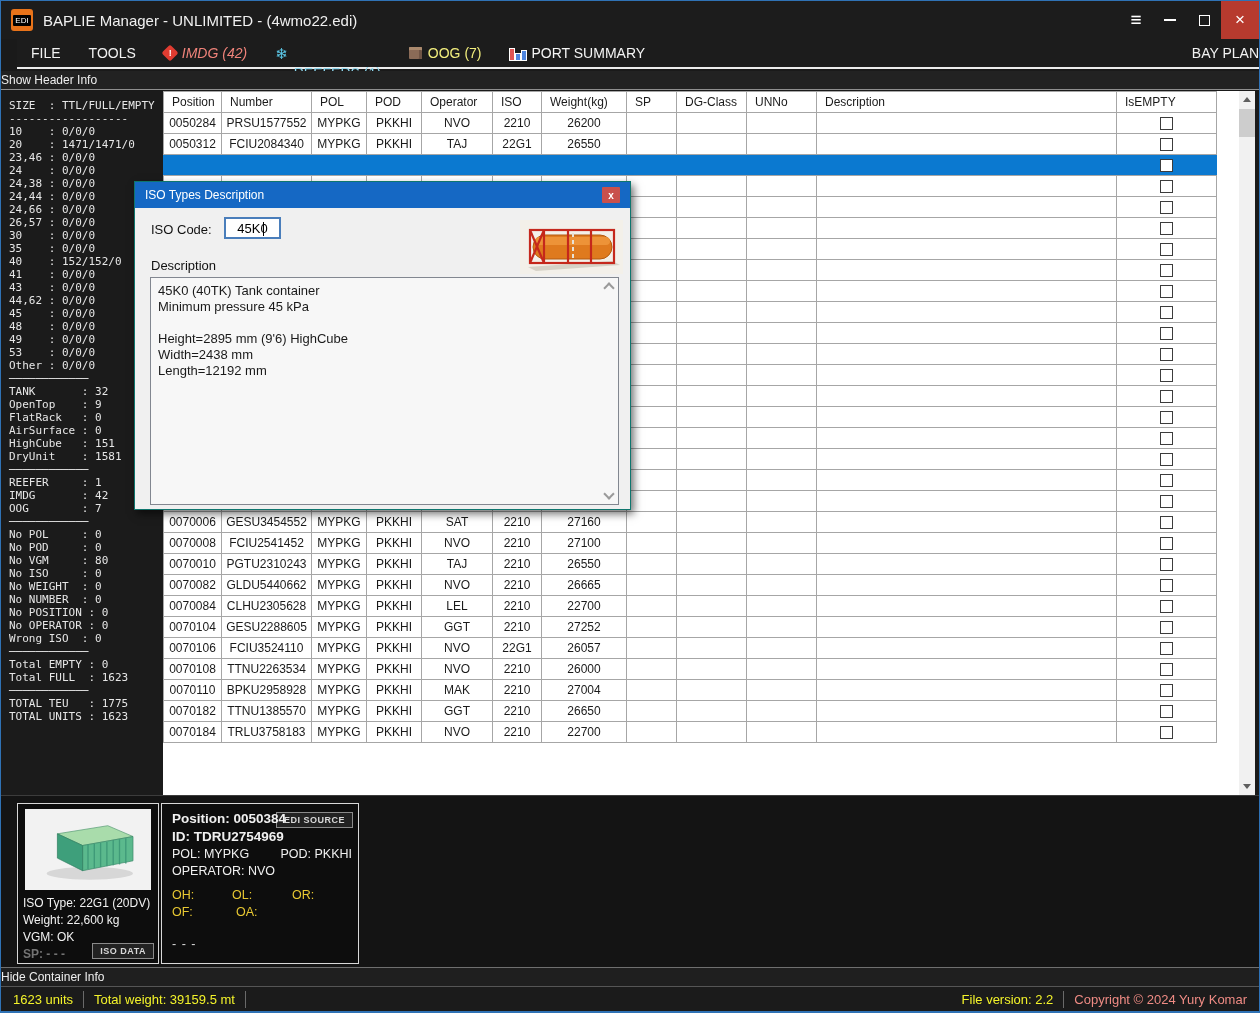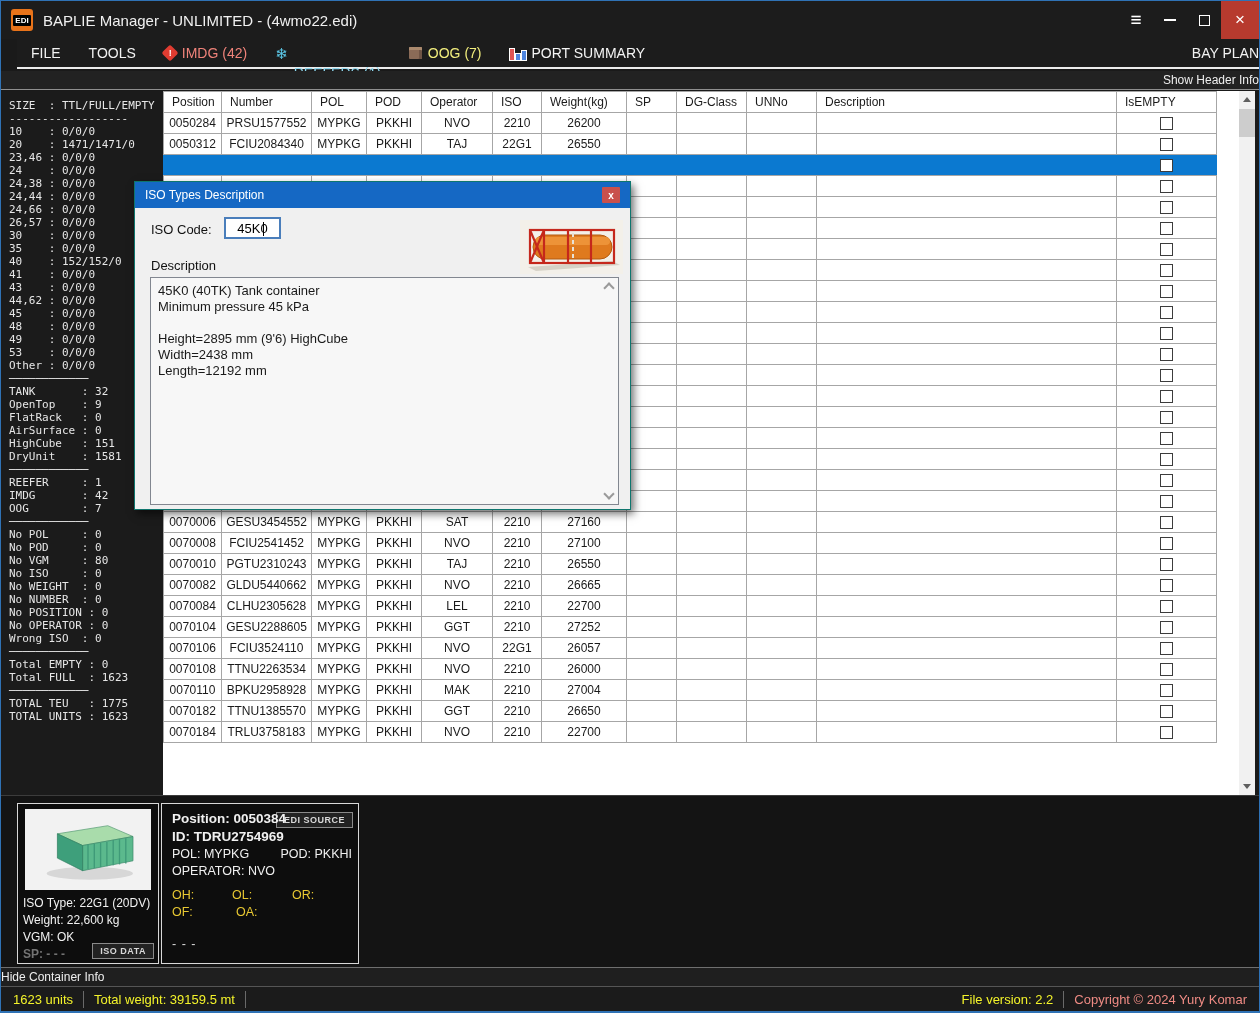--- a/index.html
+++ b/index.html
@@ -2,21 +2,21 @@
 <html><head>
 <meta charset="utf-8">
 <style>
   * { margin:0; padding:0; box-sizing:border-box; }
   html,body { width:1260px; height:1013px; background:#101010; font-family:"Liberation Sans", sans-serif; }
   .window { position:relative; width:1260px; height:1013px; background:#1a1a1a; border:1px solid #2f72b5; border-bottom:2px solid #2f72b5; overflow:hidden; }
 
   
   .titlebar { position:absolute; top:0; left:0; width:100%; height:38px; background:#1c1c1c; display:flex; align-items:center; }
   .app-icon { width:22px; height:22px; margin-left:10px; background:#e8731a; border-radius:3px; display:flex; align-items:center; justify-content:center; }
-  .app-icon span { font-size:8px; font-weight:bold; color:#fff; background:#000000; padding:1px 2px; border-radius:1px; }
+  .app-icon span { font-size:8px; font-weight:normal; color:#fff; background:#000000; padding:1px 2px; border-radius:1px; }
   .title-text { color:#f0f0f0; font-size:15px; margin-left:10px; }
   .win-controls { margin-left:auto; display:flex; align-items:stretch; height:38px; }
   .ctrl { width:34px; height:38px; display:flex; align-items:center; justify-content:center; color:#fff; }
   .ctrl.hamburger { font-size:19px; }
   .minbar { width:12px; height:2px; background:#fff; }
   .maxbox { width:11px; height:11px; border:1.5px solid #fff; }
   .ctrl.close { width:38px; background:#b73a2e; font-size:17px; }
 
   
   .menubar { position:absolute; top:38px; left:16px; width:100%; height:30px; background:#1c1c1c; display:flex; align-items:center; border-bottom:2px solid #ececec;gap:32px; }
@@ -27,21 +27,21 @@
   .icon-imdg i { transform:rotate(-45deg); color:#fff; font-style:normal; font-weight:bold; font-size:9px; }
   .icon-snowflake { color:#5bc8e8; font-size:15px; line-height:1; }
   .icon-box { position:relative; width:13px; height:12px; background:#8a6b57; box-shadow: inset 0 3px 0 #ab8a6e, inset -3px 0 0 #6f5445; border-radius:1px; }
   .icon-chart { display:flex; align-items:flex-end; gap:2px; height:13px; }
   .icon-chart i { display:block; width:4px; box-shadow:0 0 0 1px #fff; }
   .icon-chart i:nth-child(1){ height:11px; background:#e05555; }
   .icon-chart i:nth-child(2){ height:6px;  background:#4f86e0; }
   .icon-chart i:nth-child(3){ height:9px;  background:#4f86e0; }
 
   
-  .header-info-bar { position:absolute; top:70px; left:0; width:100%; height:19px; background:#222; color:#eee; font-size:12px; text-align:right; line-height:19px; border-bottom:1px solid #8f8f8f;padding-left:8px; }
+  .header-info-bar { position:absolute; top:70px; left:0; width:100%; height:19px; background:#222; color:#eee; font-size:12px; text-align:left; line-height:19px; border-bottom:1px solid #8f8f8f; }
 
   
   .content { position:absolute; top:90px; left:0; width:1260px; height:704px; background:#1a1a1a; }
   .sidebar { position:absolute; left:0; top:0; width:162px; height:704px; background:#1b1b1b; color:#e6e6e6; font-family:"DejaVu Sans Mono", monospace; font-size:11px; line-height:13px; padding:8px 0 0 8px; white-space:pre; overflow:hidden; }
   .grid-area { position:absolute; left:162px; top:0; width:1092px; height:704px; background:#ffffff; overflow:hidden; }
   table.grid { border-collapse:collapse; table-layout:fixed; width:1038px; }
   table.grid th, table.grid td { border:1px solid #a6a6a6; height:21px; font-size:12px; color:#1a1a1a; overflow:hidden; white-space:nowrap; }
   table.grid th { font-weight:normal; text-align:left; padding-left:8px; background:#fff; }
   table.grid td { text-align:center; padding:0 2px; }
   tr.selected td { background:#0b79d0; border-color:#0b79d0; border-bottom-color:#a6a6a6; }
@@ -124,21 +124,21 @@
         <span class="menu-item">
           <span style="color: rgb(242, 242, 242);">FILE</span>
         </span>
         <span class="menu-item">
           <span style="color: rgb(242, 242, 242);">TOOLS</span>
         </span>
         <span class="menu-item">
           <span class="icon-imdg">
             <i>!</i>
           </span>
-          <span style="color: rgb(240, 131, 122);">IMDG (42)</span>
+          <span style="color: rgb(240, 131, 122); font-style: italic;">IMDG (42)</span>
         </span>
         <span class="menu-item">
           <span class="icon-snowflake">❄</span>
           <span style="color: rgb(143, 216, 239); margin-top: 40px;">REEFERS (1)</span>
         </span>
         <span class="menu-item">
           <span class="icon-box"></span>
           <span style="color: rgb(242, 238, 125);">OOG (7)</span>
         </span>
         <span class="menu-item">

